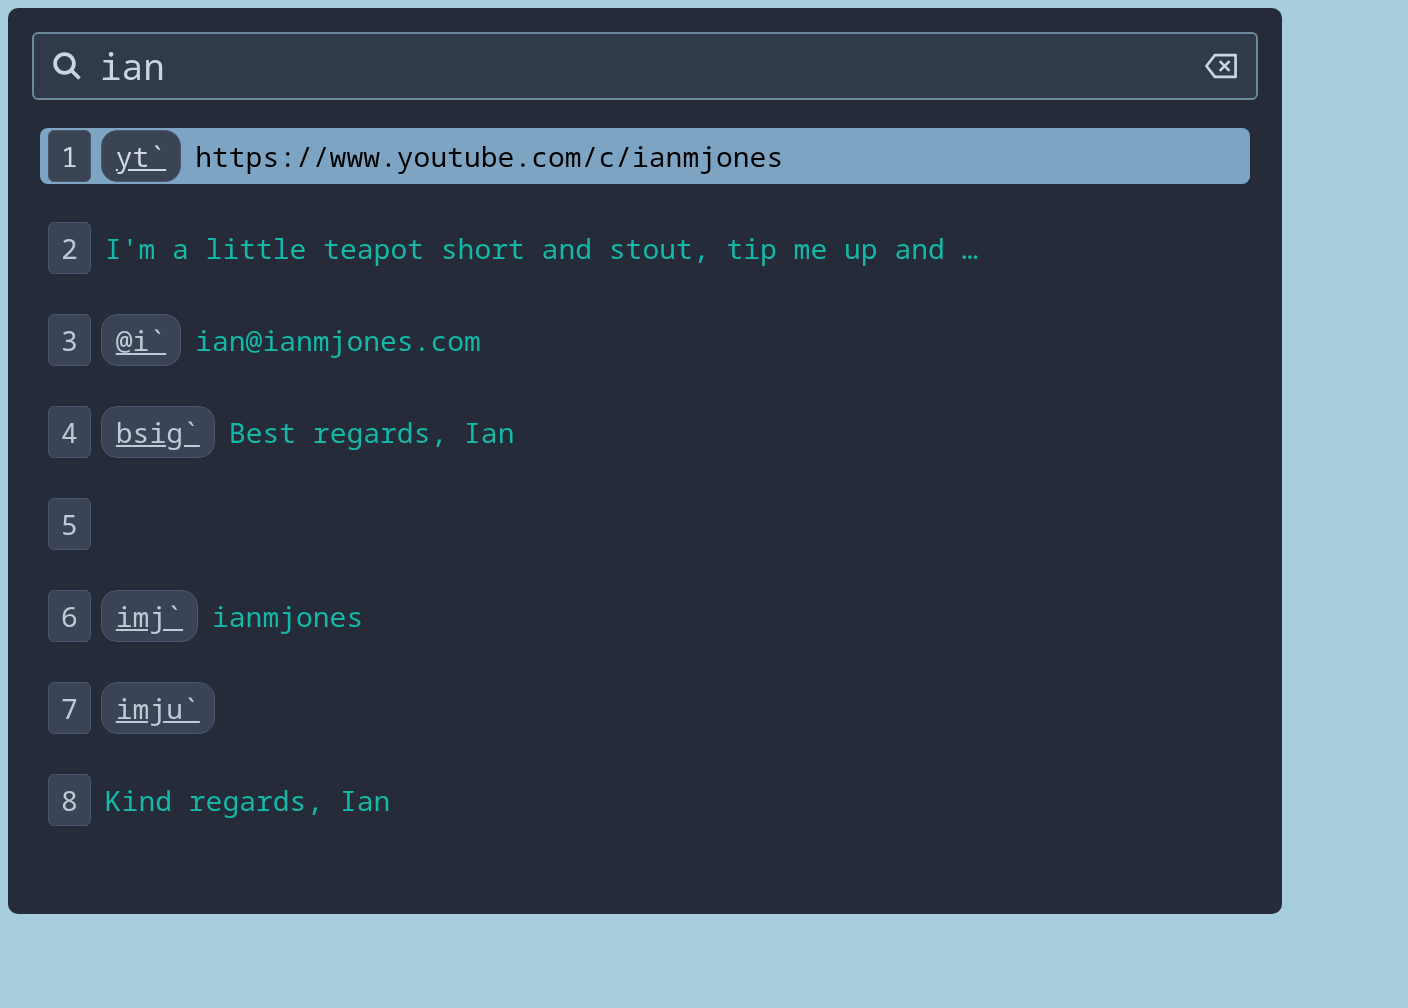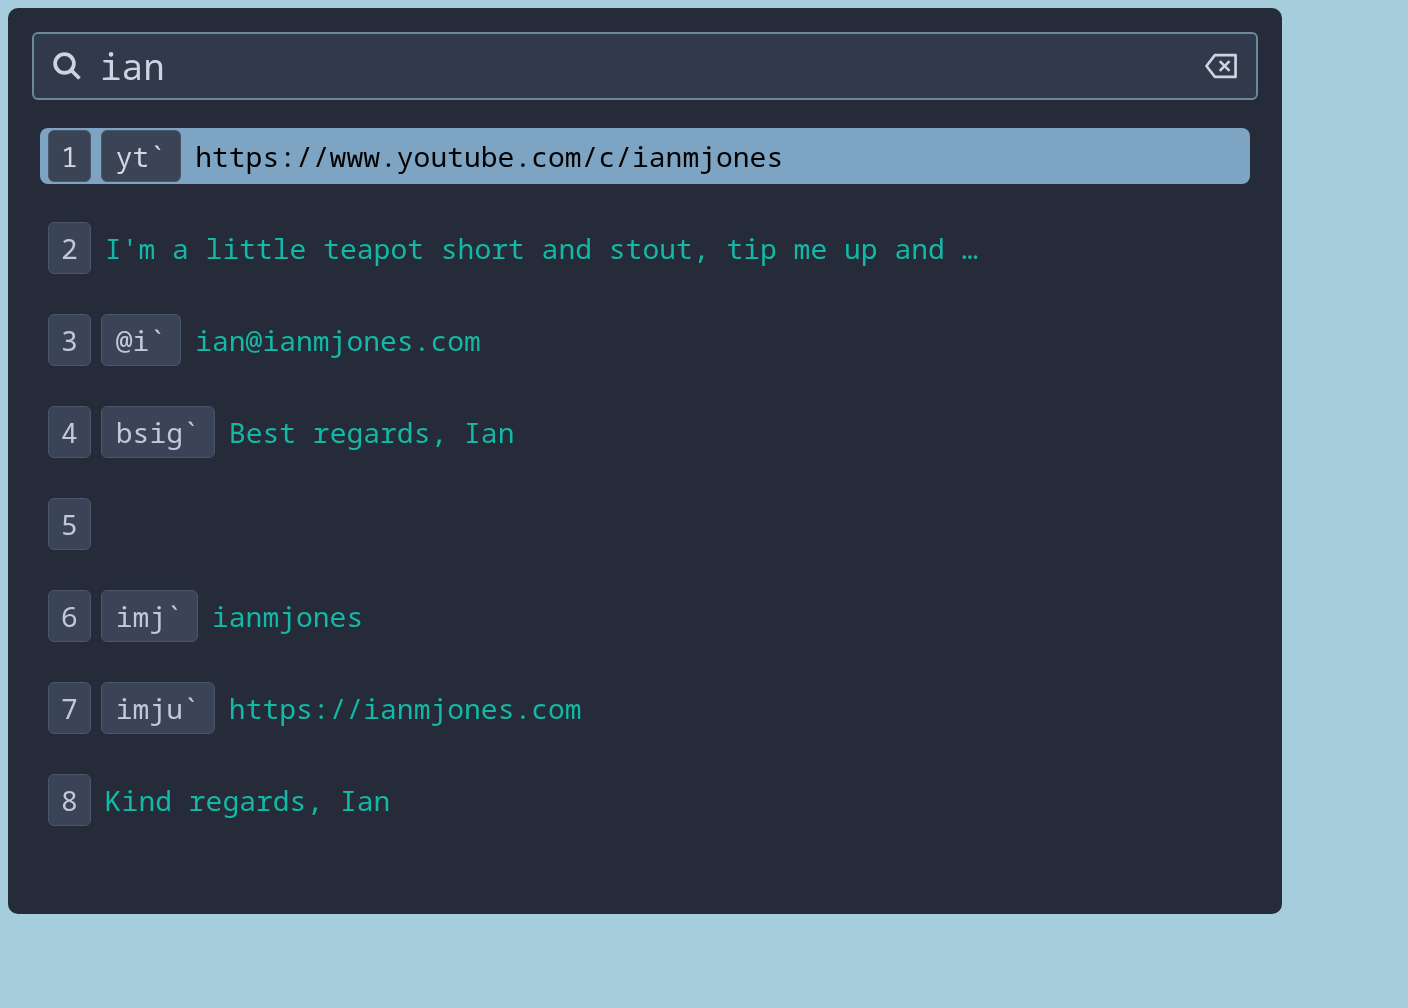--- a/index.html
+++ b/index.html
@@ -89,24 +89,25 @@
       text-align: center;
     }
     .result-row.selected .num-badge {
       background: #3b4454;
       color: #d0d8e2;
     }
     .trigger-badge {
       background: #3a4456;
       color: #c0c9d6;
       border: 1px solid #4a566c;
-      border-radius: 6px;
+      border-radius: 16px;
       padding: 6px 14px;
       font-size: 28px;
       white-space: nowrap;
+      text-decoration: underline;
     }
     .result-row.selected .trigger-badge {
       background: #3b4454;
       color: #d0d8e2;
     }
     .expansion {
       color: #14b8a6;
       font-size: 28px;
       white-space: nowrap;
       overflow: hidden;
@@ -159,20 +160,19 @@
       <span class="num-badge">5</span>
     </div>
     <div class="result-row">
       <span class="num-badge">6</span>
       <span class="trigger-badge">imj`</span>
       <span class="expansion">ianmjones</span>
     </div>
     <div class="result-row">
       <span class="num-badge">7</span>
       <span class="trigger-badge">imju`</span>
-      <span class="expansion">https://ianmjones.com</span>
     </div>
     <div class="result-row">
       <span class="num-badge">8</span>
       <span class="expansion">Kind regards, Ian</span>
     </div>
   </div>
 </div>
 
 </body></html>

